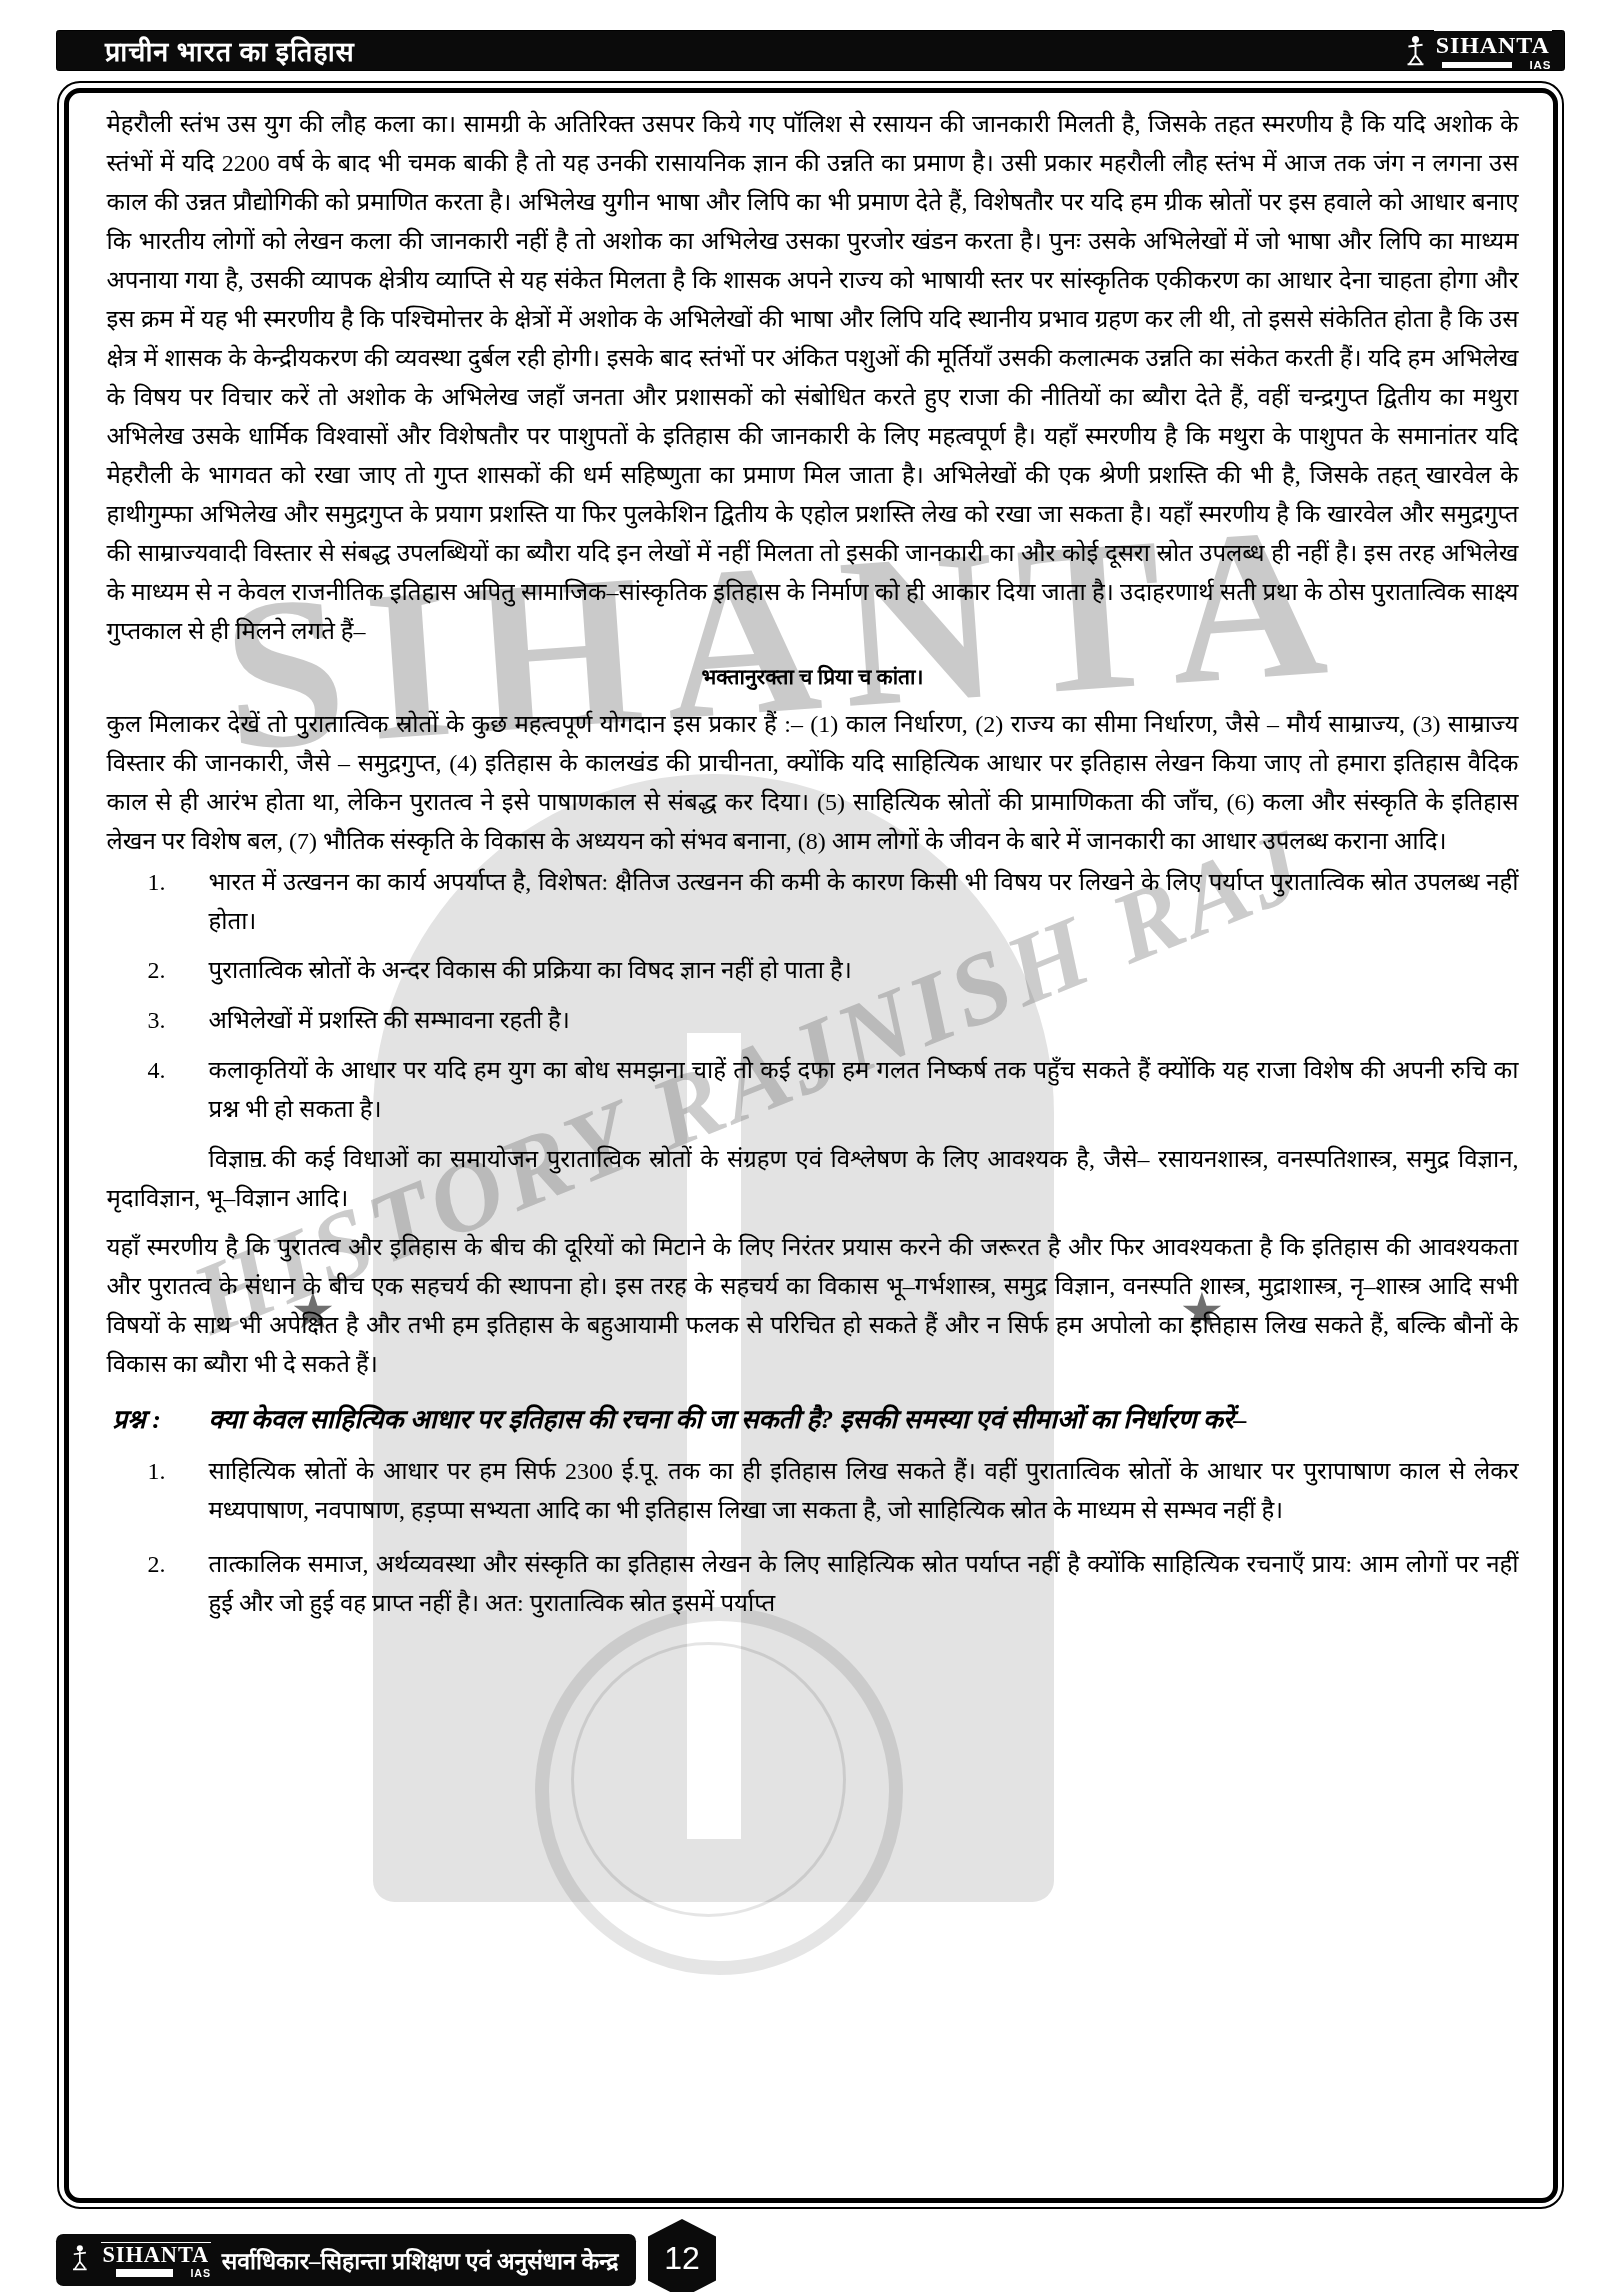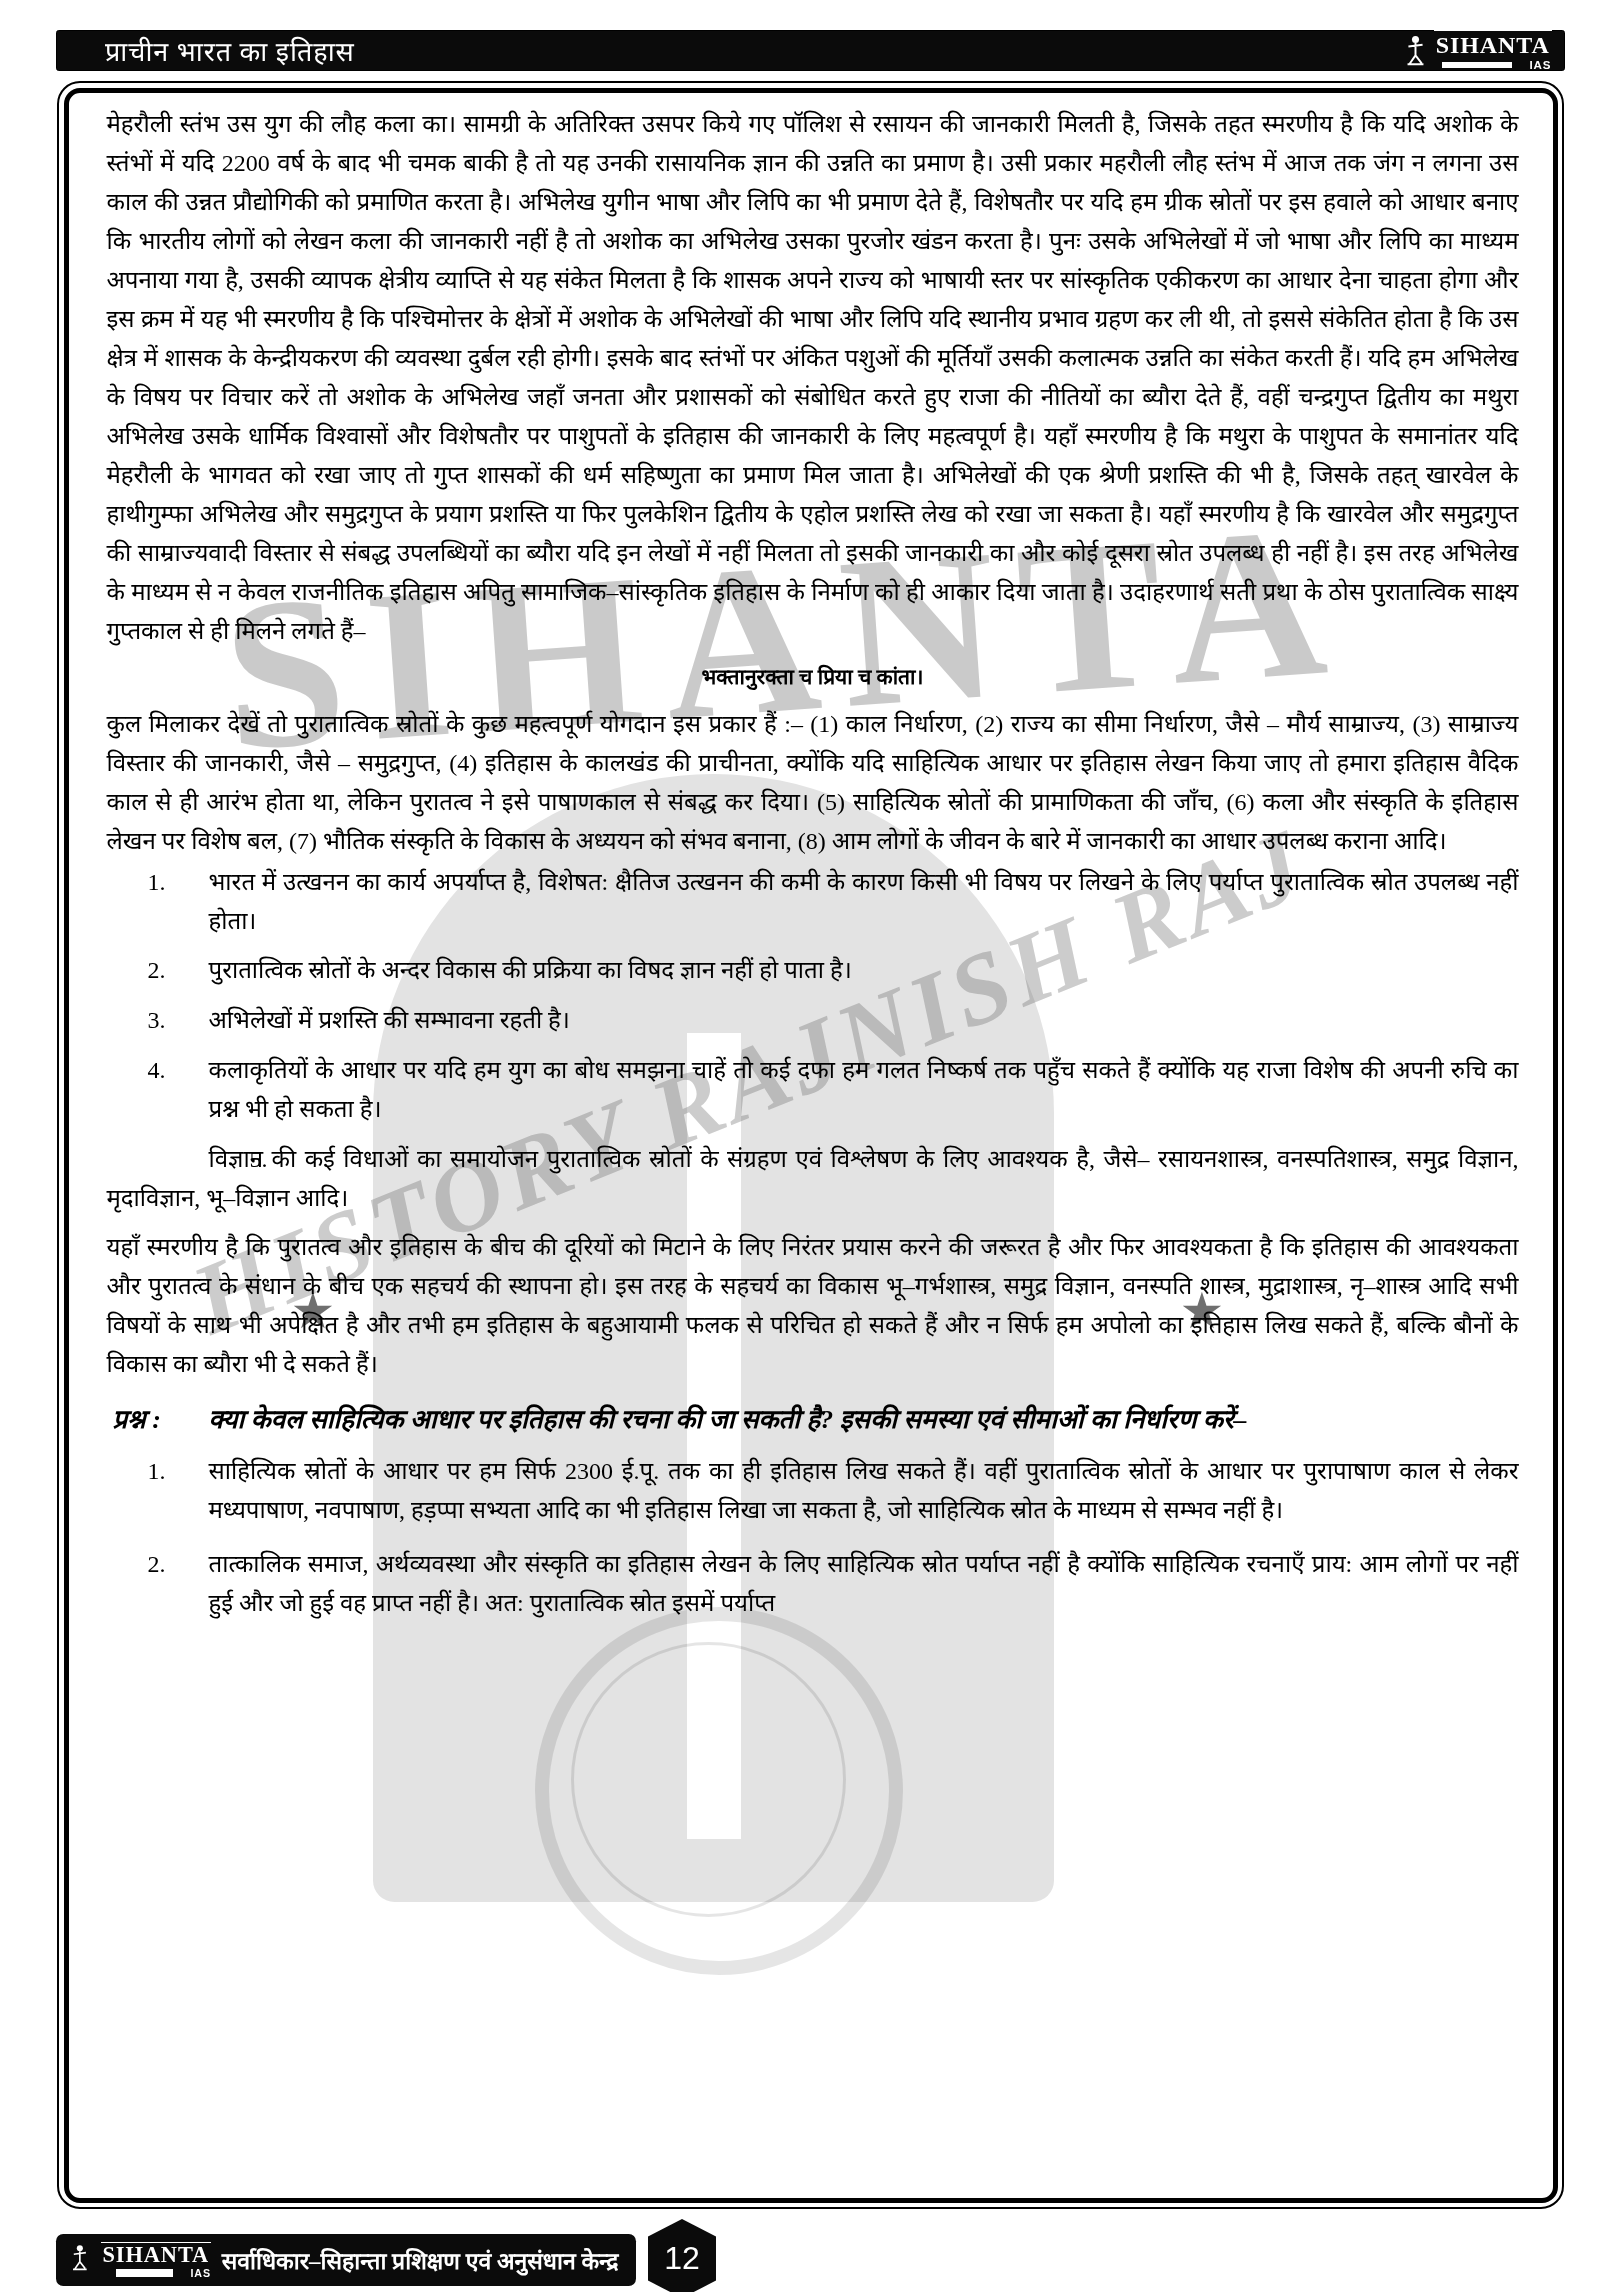--- a/index.html
+++ b/index.html
@@ -4,21 +4,21 @@
 <title>प्राचीन भारत का इतिहास</title>
 <style>
   html,body{margin:0;padding:0;background:#ffffff;}
   .page{position:relative;width:1621px;height:2293px;background:#ffffff;overflow:hidden;
         font-family:"Liberation Serif","DejaVu Serif",serif;color:#000;}
 
   
   .header-bar{position:absolute;top:30px;left:56px;right:56px;height:41px;background:#0b0b0b;
               border:1.8px solid #000;border-radius:2.7px;display:flex;align-items:center;
               justify-content:space-between;padding:0 12.5px 0 48px;box-sizing:border-box;}
-  .header-title{color:#fff;font-size:27px;font-weight:normal;letter-spacing:0.9px;}
+  .header-title{color:#fff;font-size:27px;font-weight:bold;letter-spacing:0.9px;}
   .brand{display:flex;align-items:center;gap:7.2px;}
   .brand svg{display:block;}
   .brand-text{display:flex;flex-direction:column;align-items:flex-end;line-height:1;}
   .brand-name{color:#fff;font-size:24px;font-weight:bold;letter-spacing:0.9px;
               border-top:1.8px solid #fff;padding:1.8px 1.8px 2.7px 1.8px;}
   .brand-bar{display:flex;align-items:center;gap:17px;}
   .brand-rule{width:70px;height:6.3px;background:#fff;}
   .brand-sub{color:#fff;font-size:11.6px;font-weight:bold;letter-spacing:0.9px;font-family:"Liberation Sans",sans-serif;}
 
   

